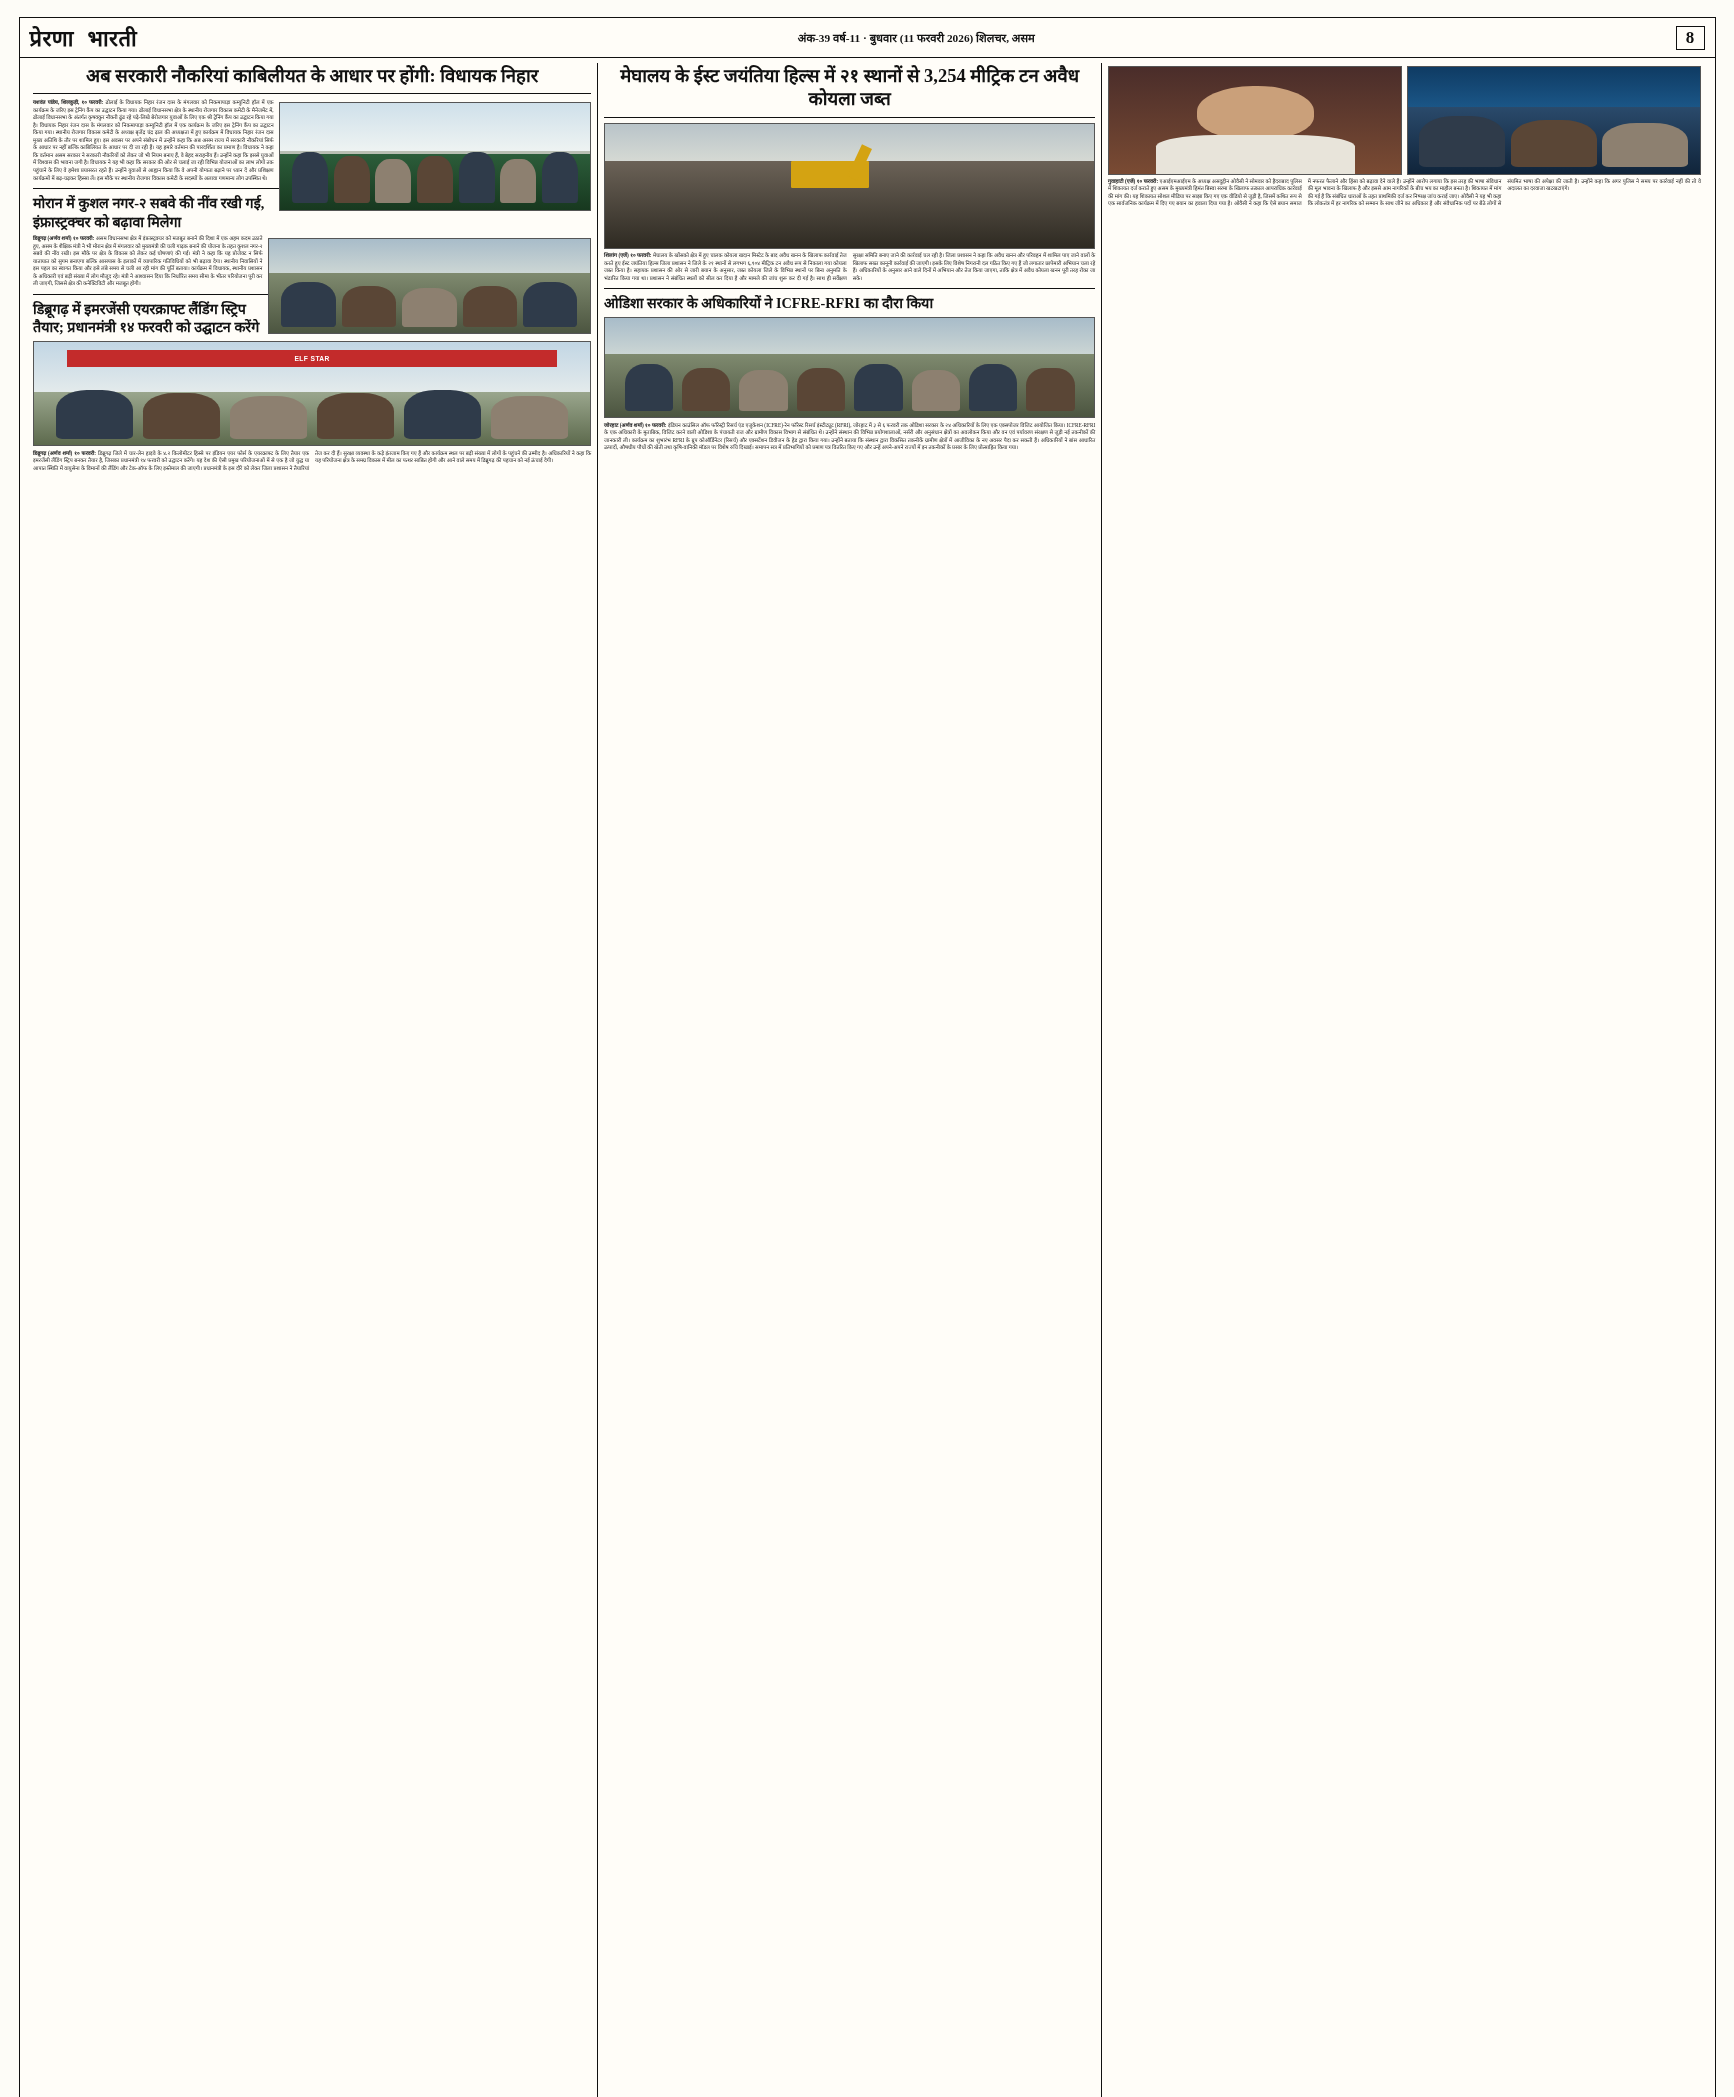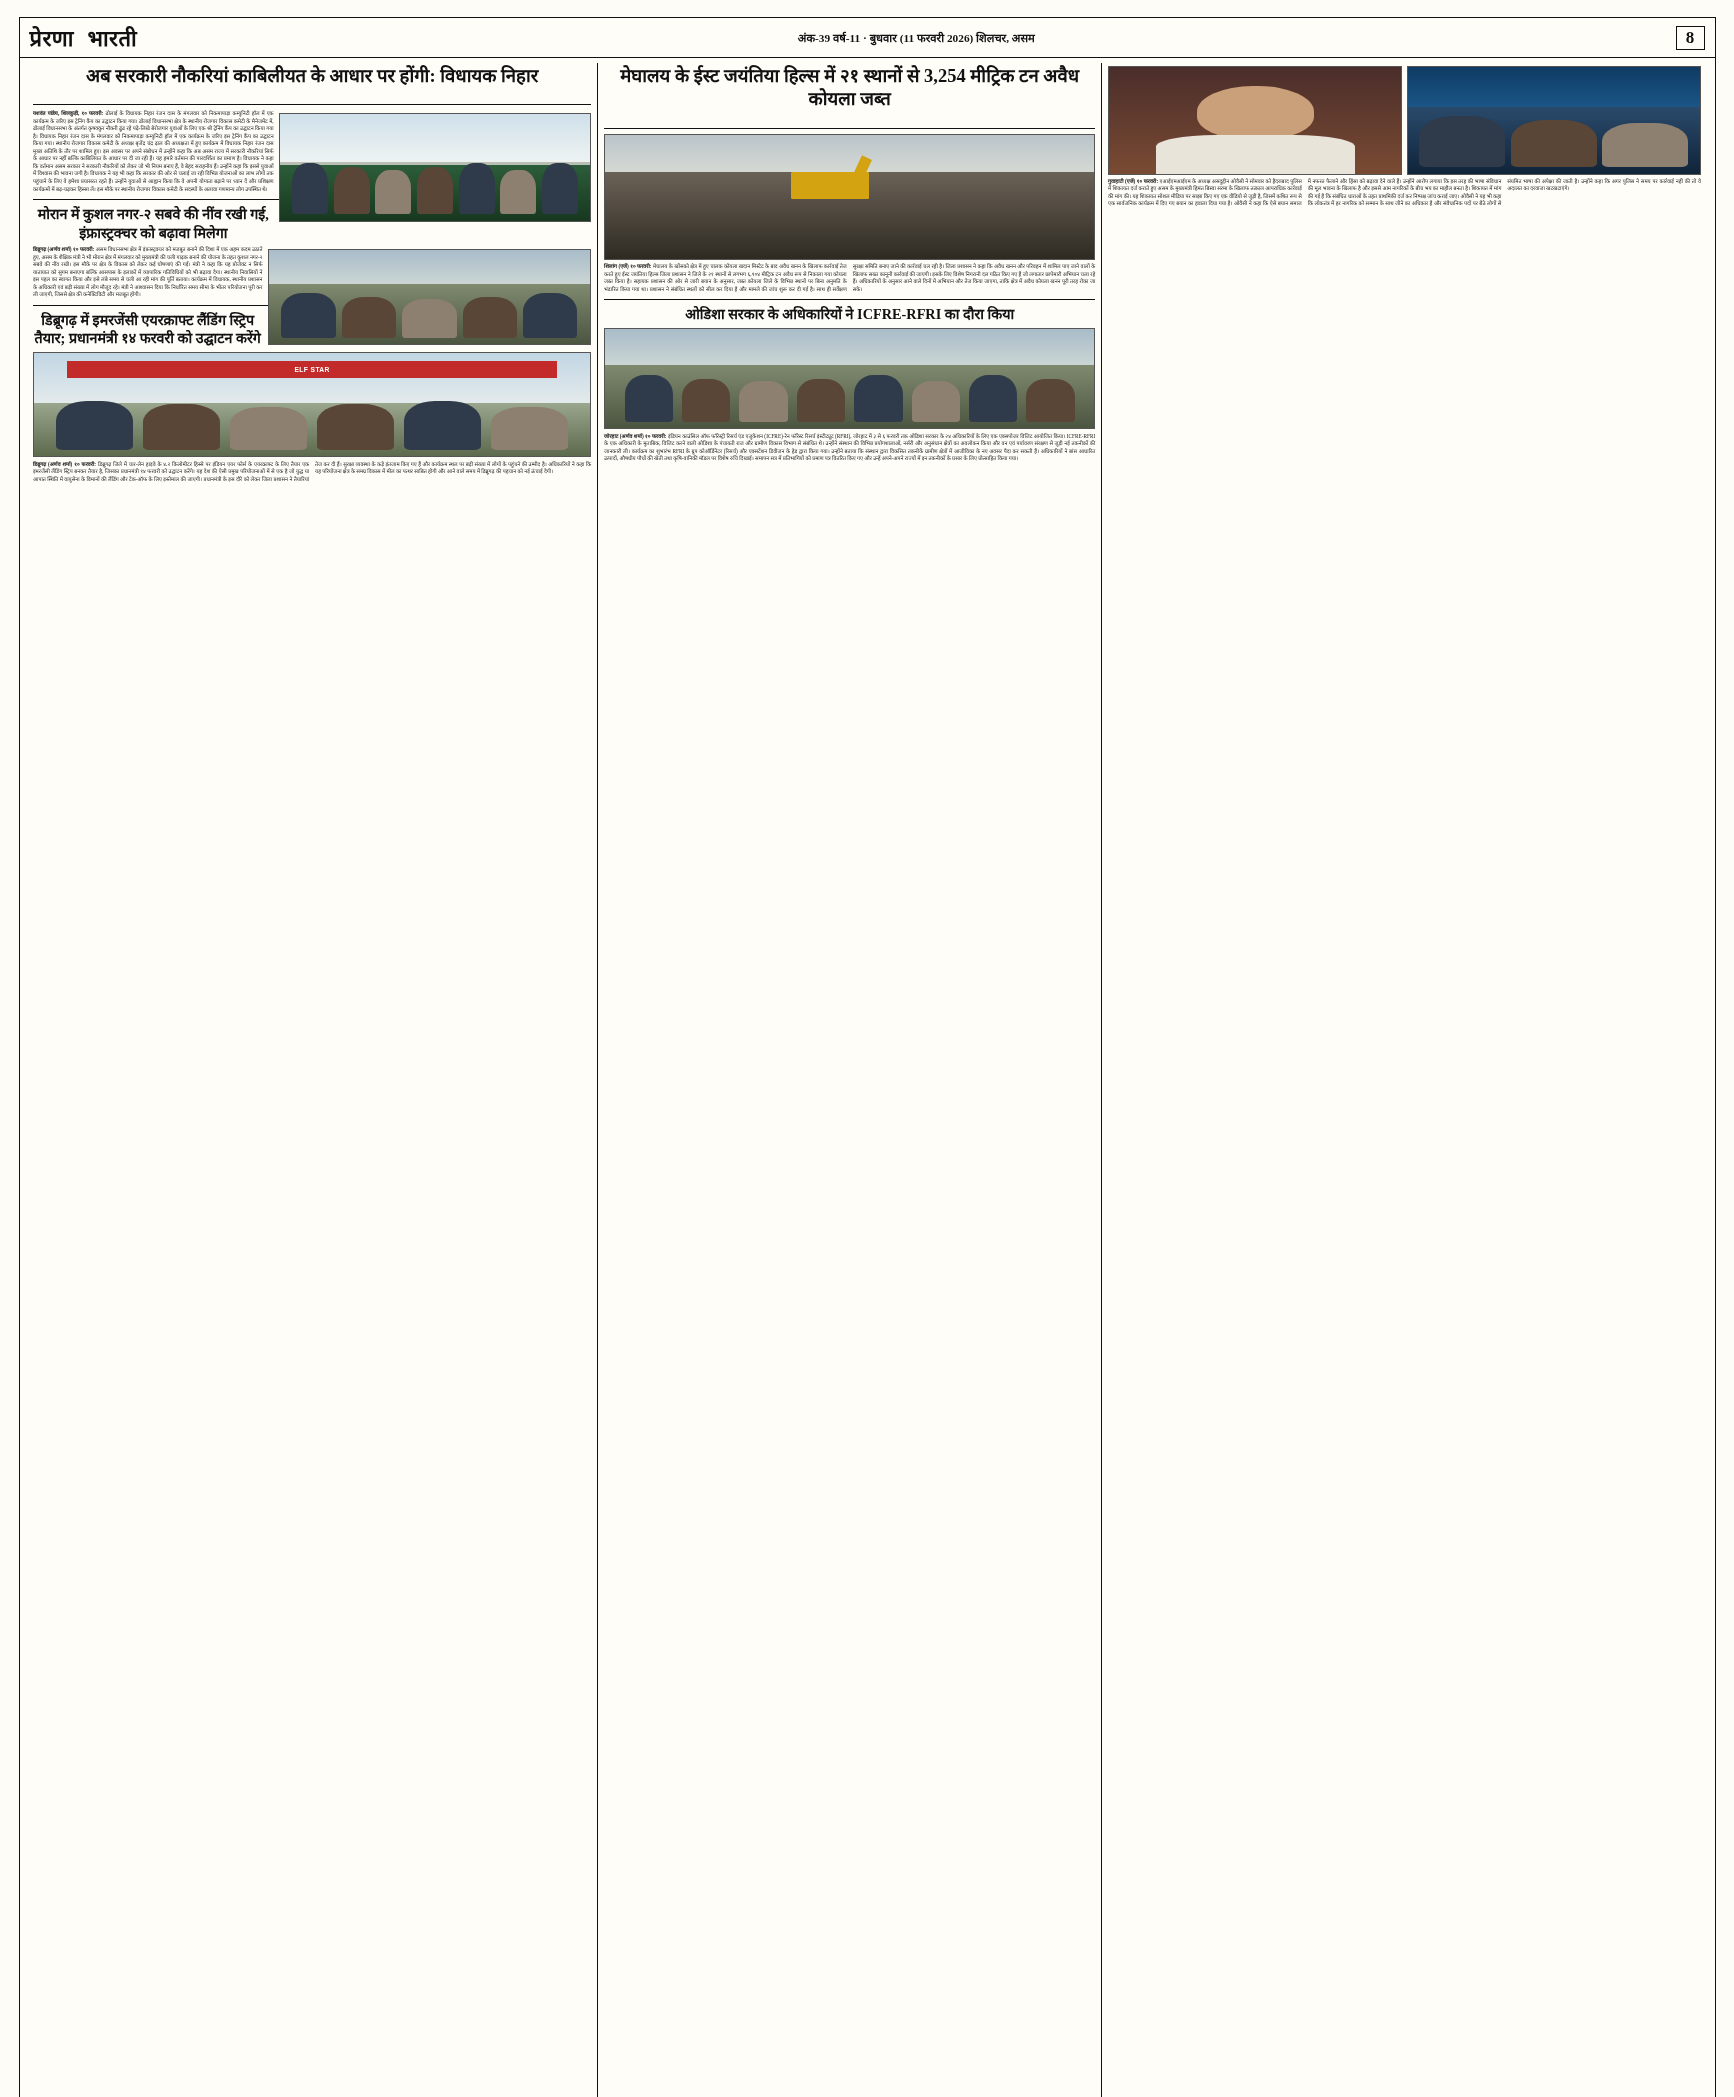--- a/index.html
+++ b/index.html
@@ -78,29 +78,28 @@
   .col-3 { width: 36%; }
 
   h1.headline {
     font-family: "Liberation Serif", serif;
     font-size: 18.5px;
     font-weight: bold;
     line-height: 1.28;
     margin: 1.7px 0 5px 0;
     text-align: center;
     border-bottom: 1.3px solid #111;
-    padding-bottom: 16px;
+    padding-bottom: 5px;
   }
   h2.headline-sm {
     font-family: "Liberation Serif", serif;
     font-size: 14.3px;
     font-weight: bold;
     line-height: 1.3;
     margin: 5.9px 0 4.2px 0;
-    text-align: center;
     border-top: 1.3px solid #111;
     padding-top: 5px;
   }
   .body-text {
     font-family: "Liberation Serif", serif;
     font-size: 5.3px;
     line-height: 1.42;
     text-align: justify;
     color: #1a1a1a;
     column-gap: 5.9px;

